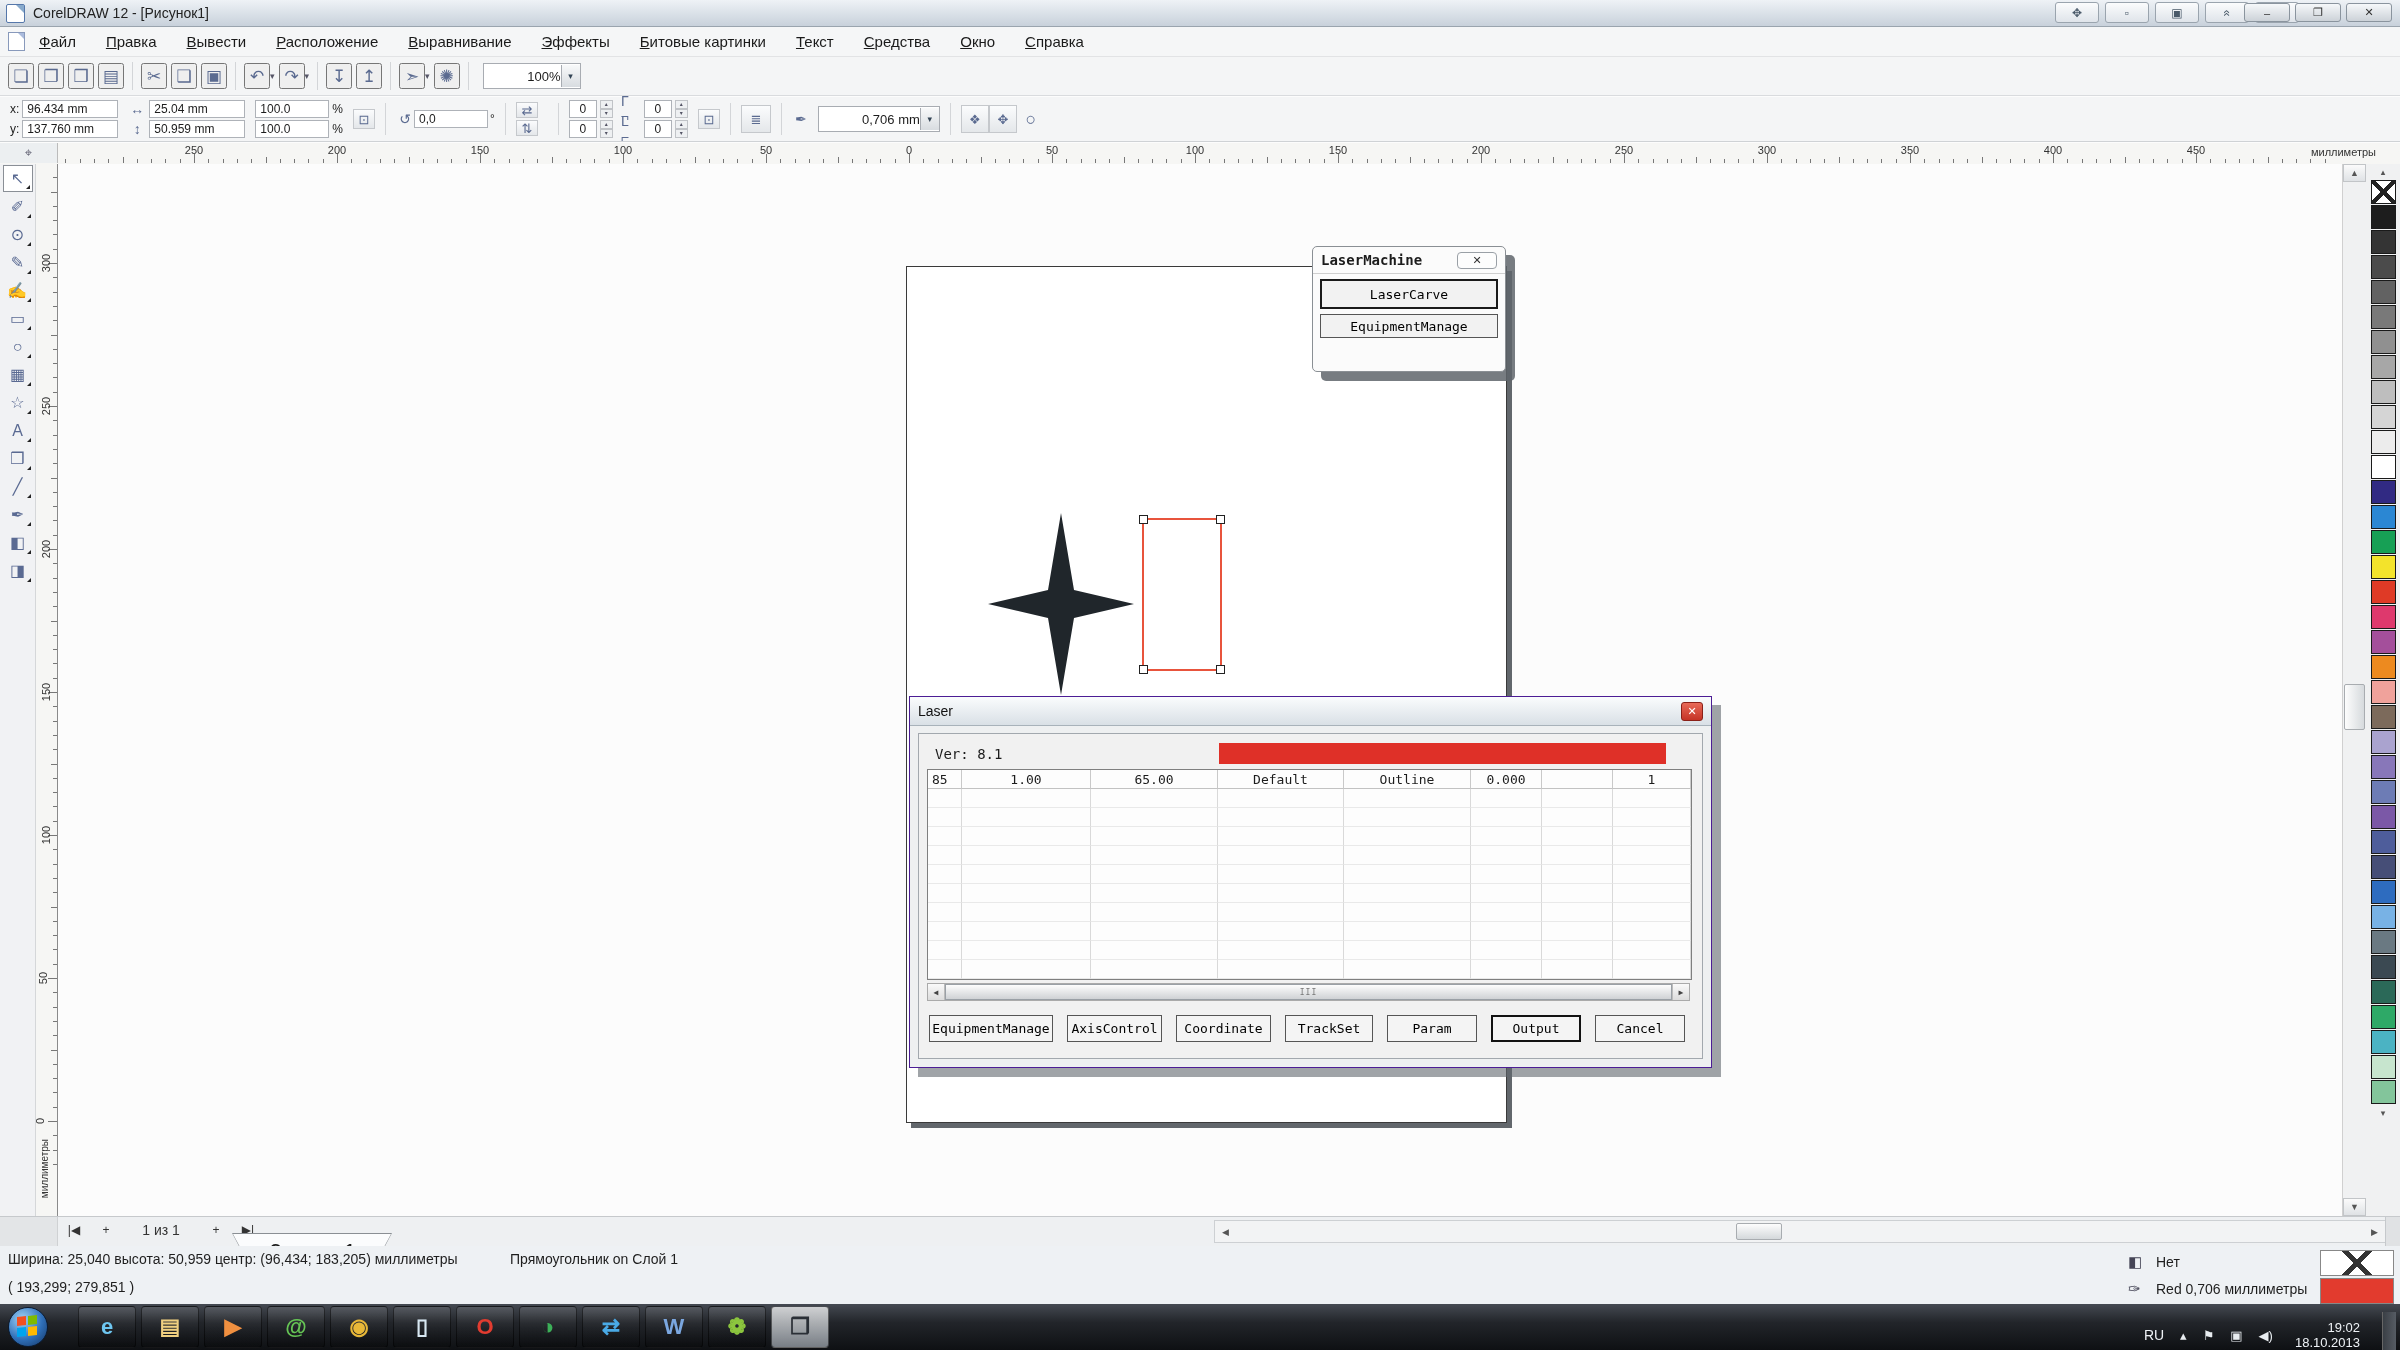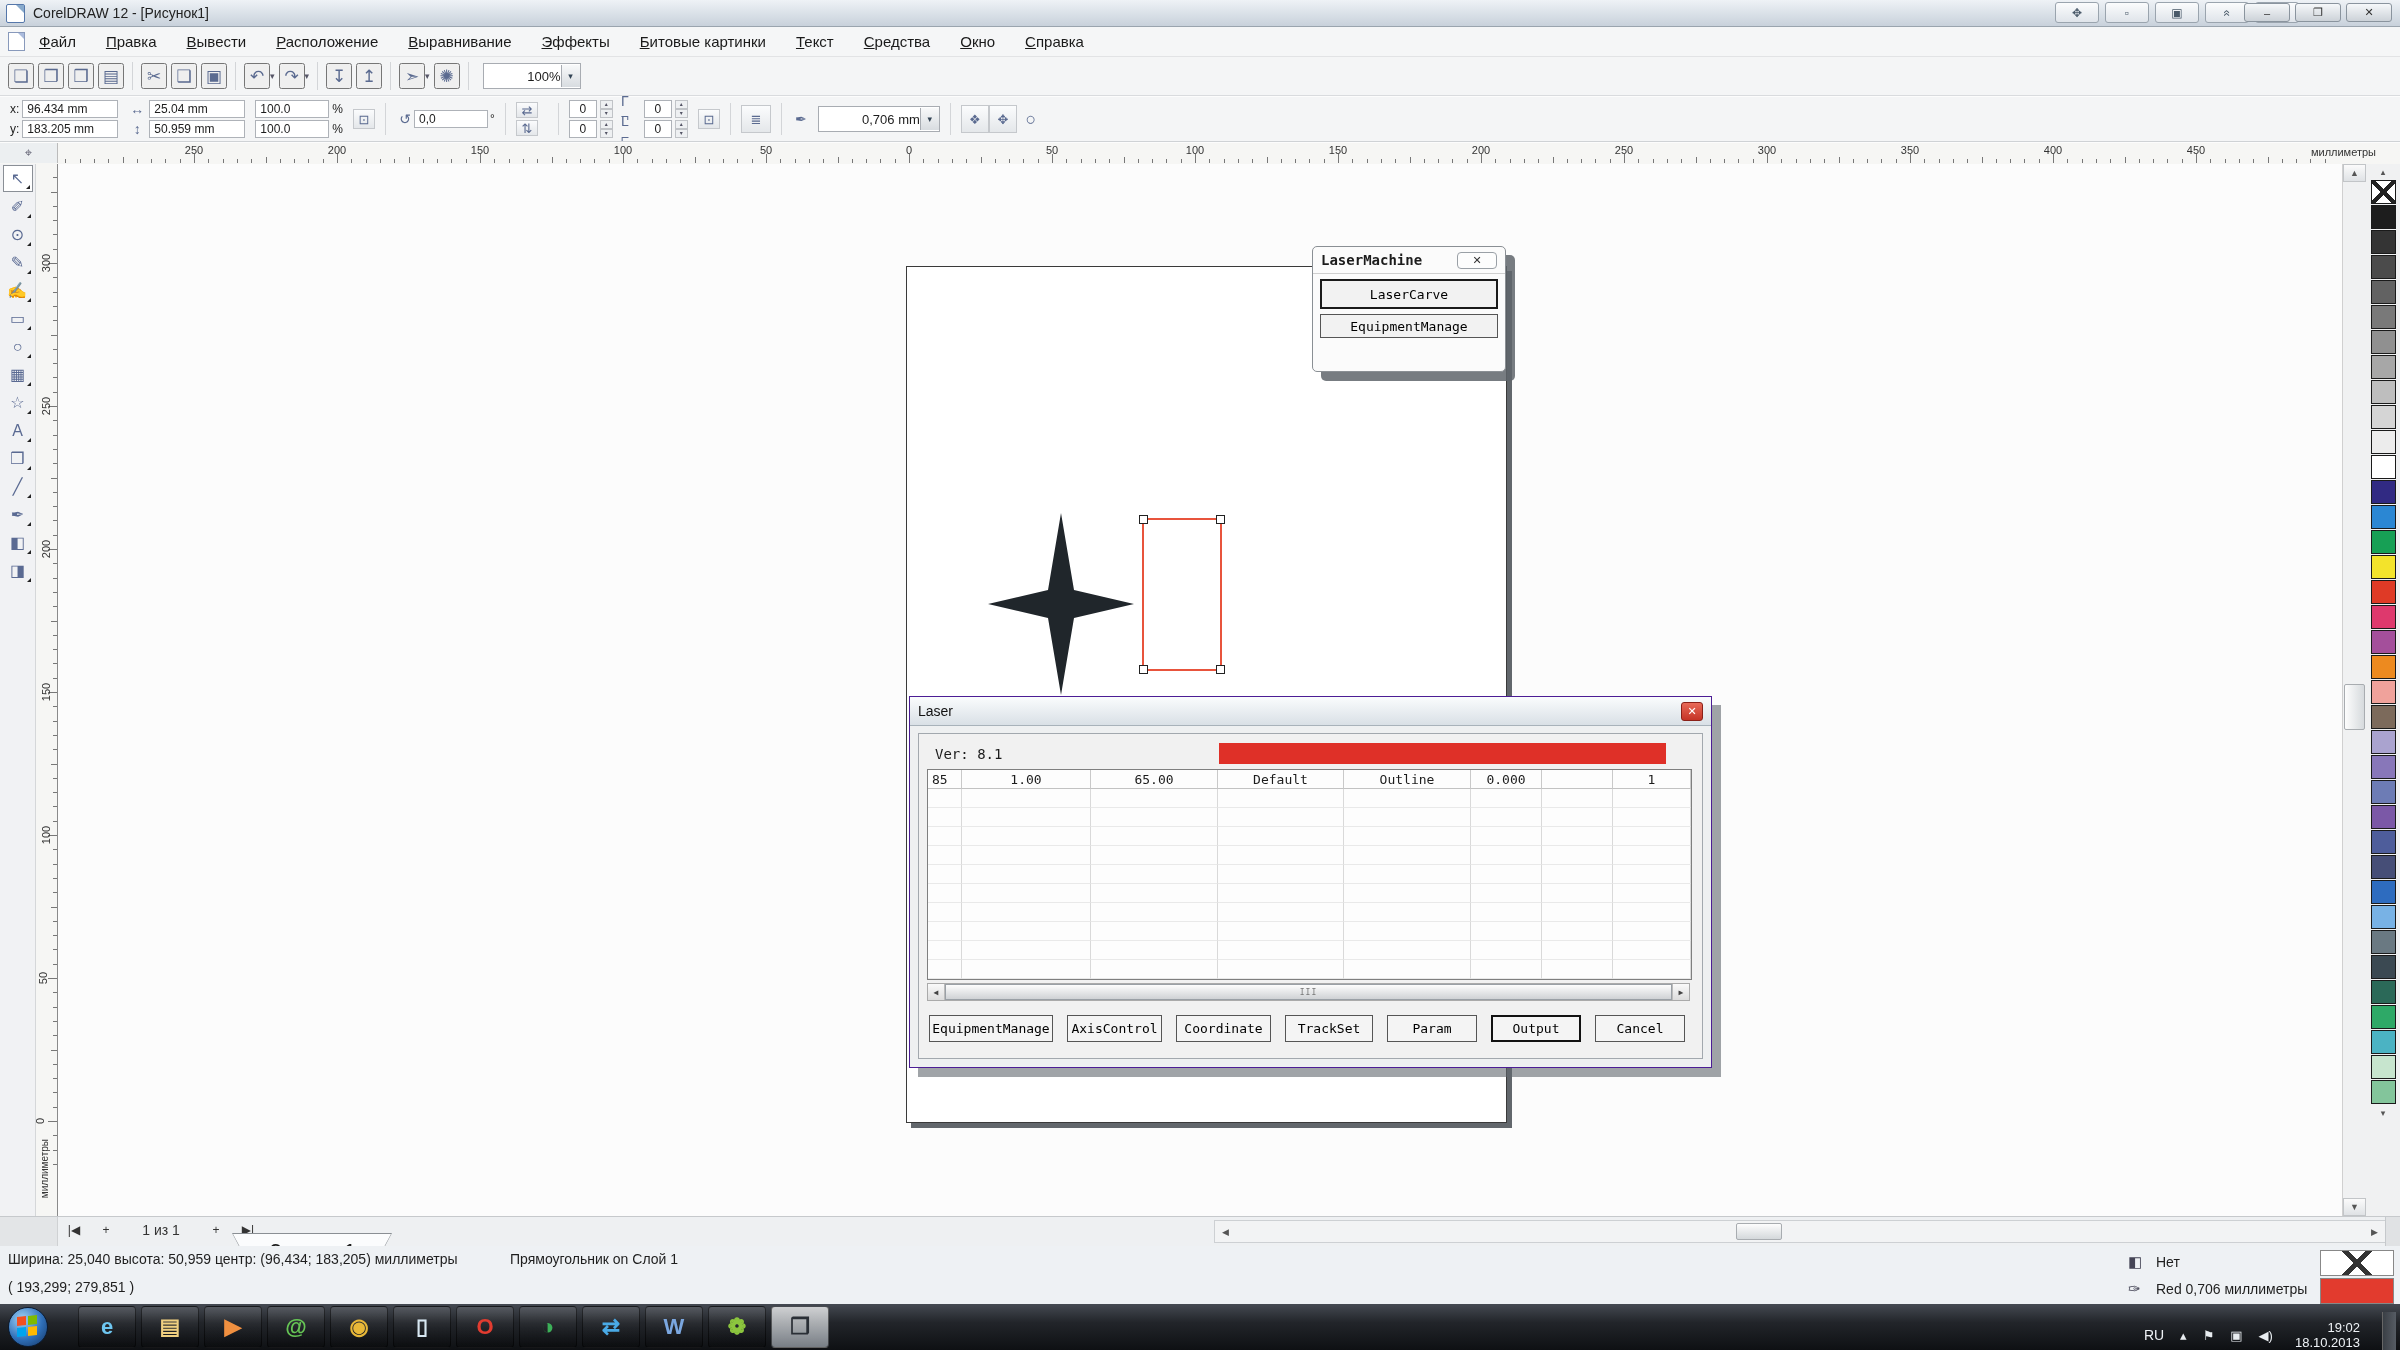--- a/index.html
+++ b/index.html
@@ -225,21 +225,21 @@
     </div>
 
   <div class="propbar">
     <div class="pgroup">
       <div class="prow">
           <span class="plabel">x:</span>
         <span class="pfield w86">96.434 mm</span>
         </div>
       <div class="prow">
           <span class="plabel">y:</span>
-        <span class="pfield w86">183.205 mm</span>
+        <span class="pfield w86">137.760 mm</span>
         </div>
     </div>
     <div class="pgroup">
       <div class="prow">
           <span class="pico">↔</span>
         <span class="pfield w86">25.04 mm</span>
         </div>
       <div class="prow">
           <span class="pico">↕</span>
         <span class="pfield w86">50.959 mm</span>

